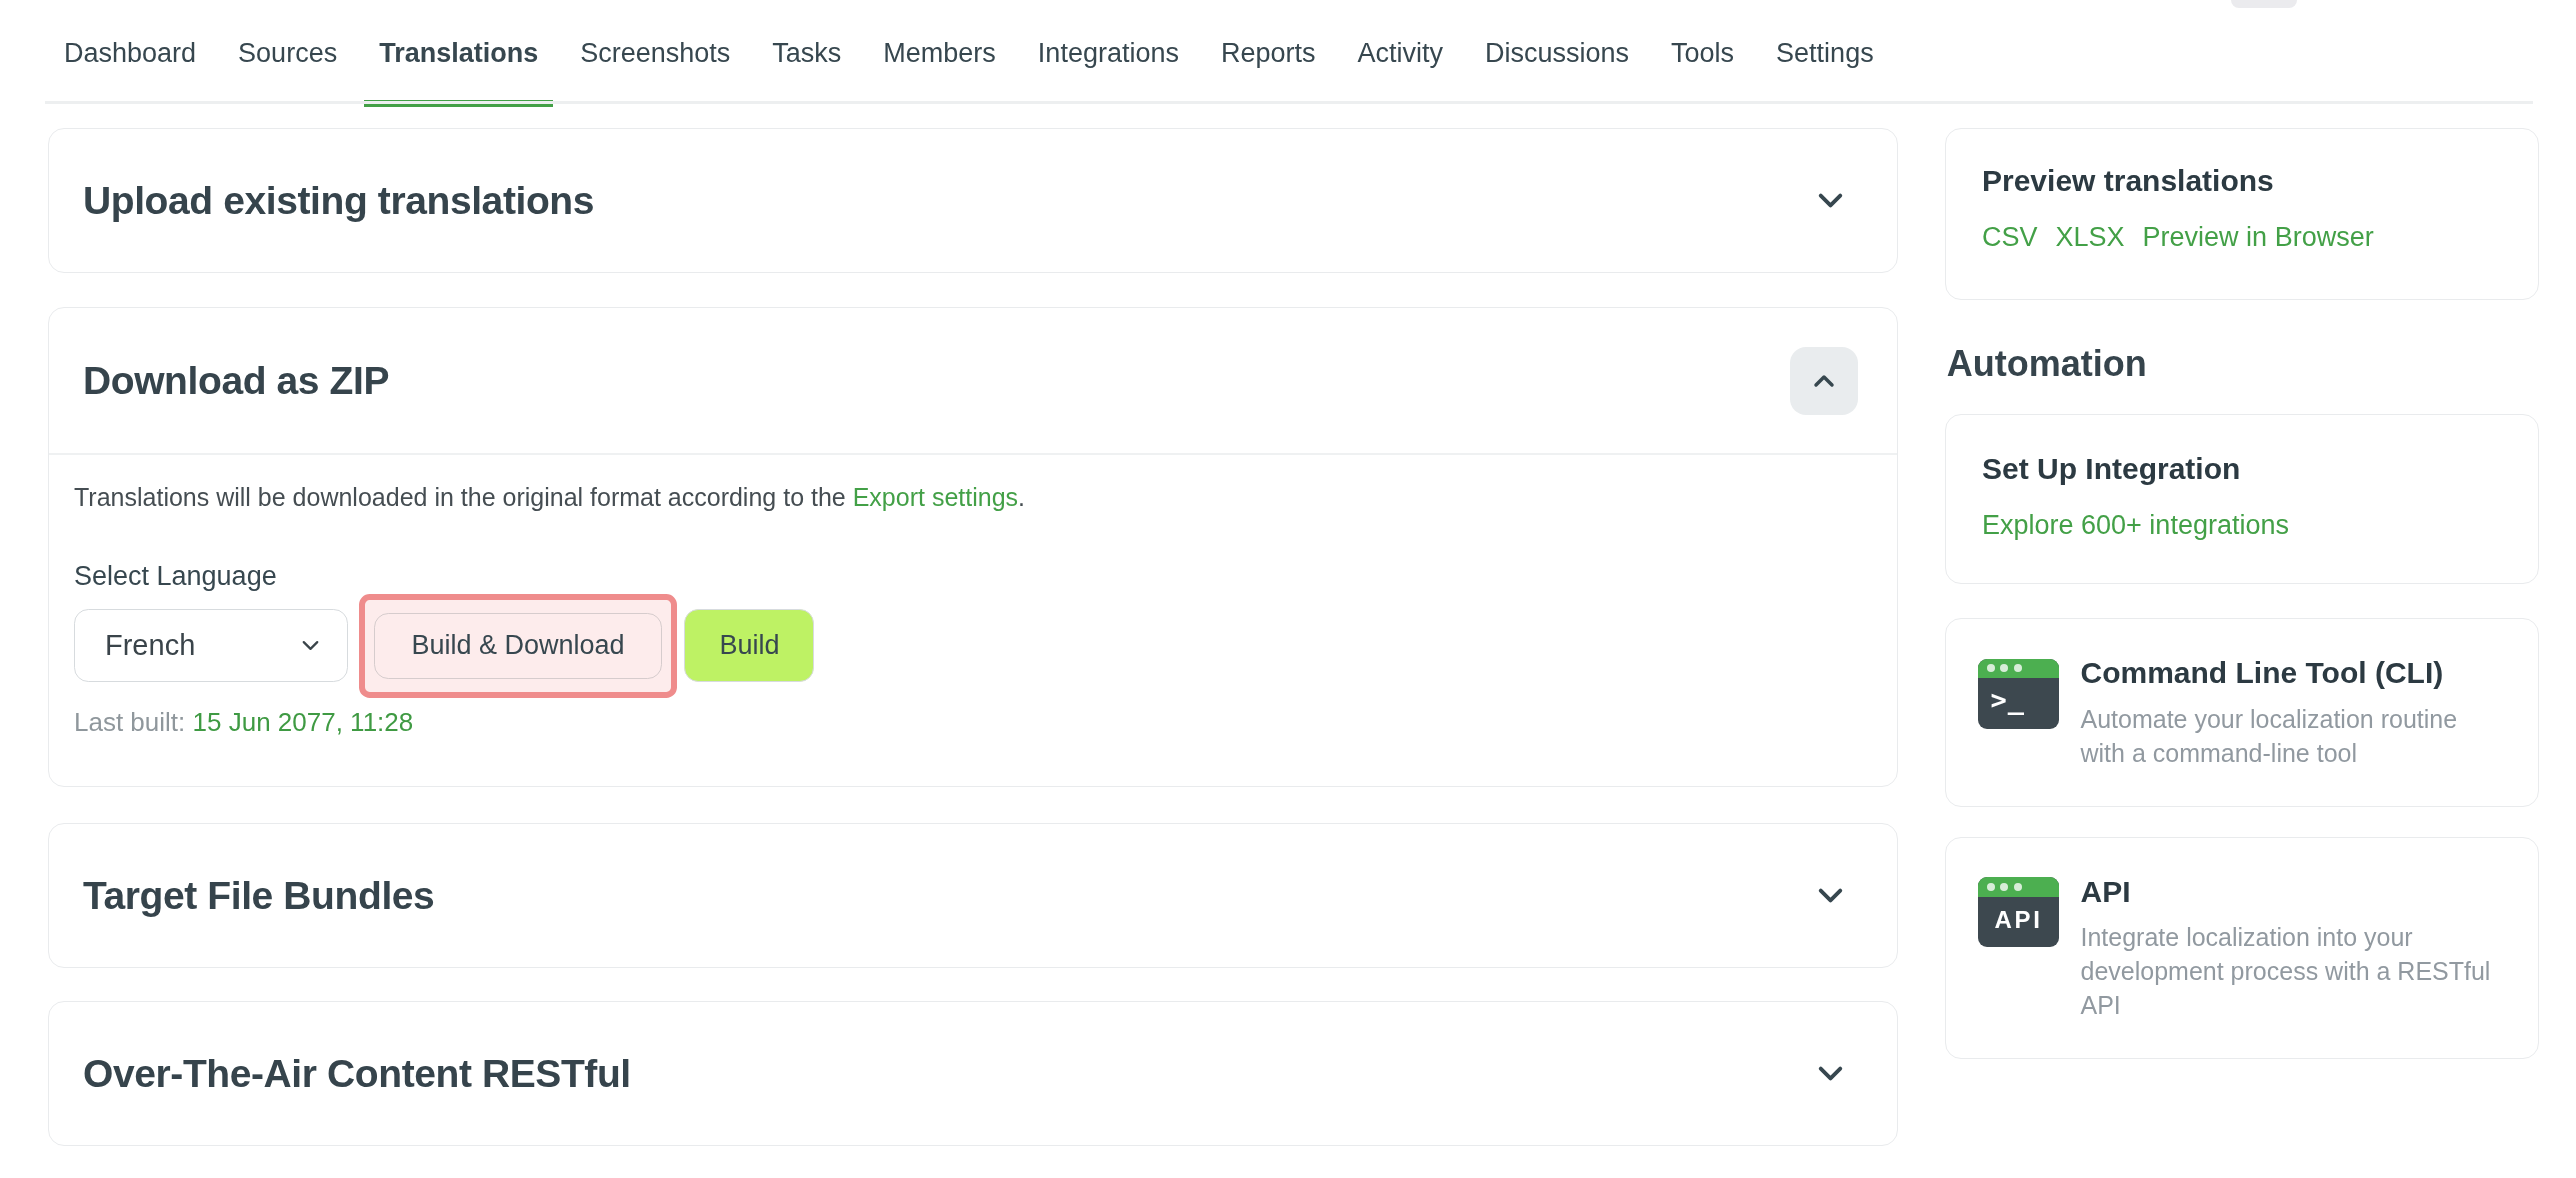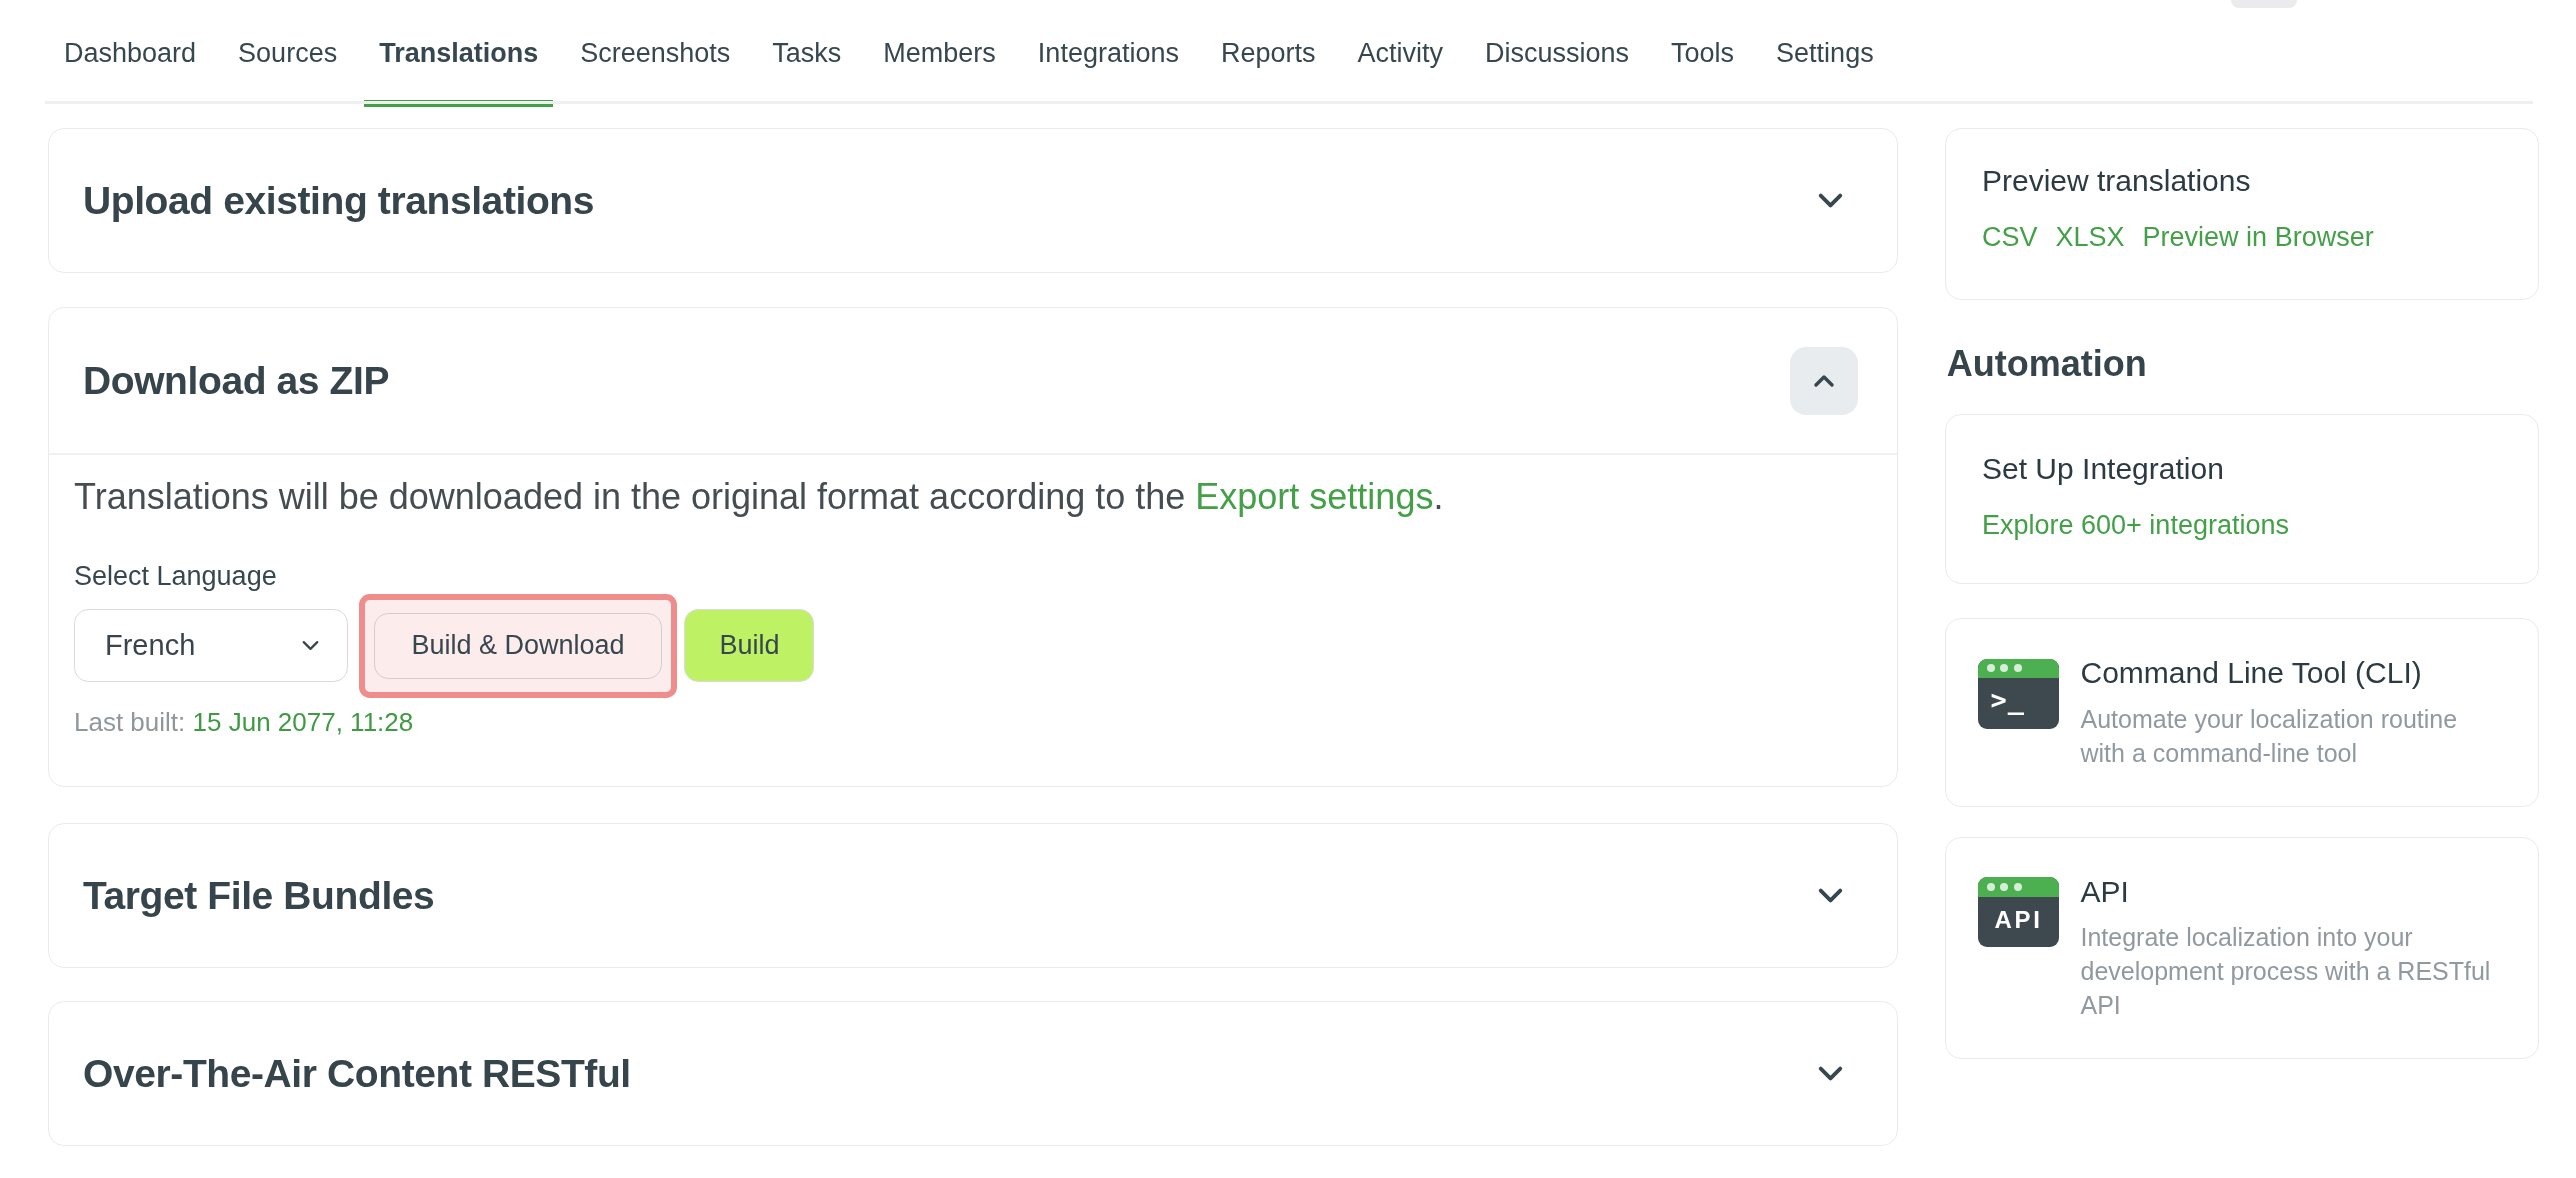--- a/index.html
+++ b/index.html
@@ -41,21 +41,21 @@
   .mb2 { margin-bottom:36px; }
   .mb3 { margin-bottom:33px; }
 
   .header-row { height:145px; display:flex; align-items:center; justify-content:space-between;
                 padding:0 39px 0 34px;gap:8px; }
   .toggle-btn { width:68px; height:68px; background:#e9ecee; border:none; border-radius:16px;
                 display:flex; align-items:center; justify-content:center; cursor:pointer; color:#37474f; }
   .h-divider { height:1.8px; background:#eff1f2; }
 
   .dl-body { padding:0 34px 48px 25px; }
-  .description { margin:25px 0 0 0; font-size:36px; line-height:34px; color:#454d52; }
+  .description { margin:25px 0 0 0; font-size:25px; line-height:34px; color:#454d52; }
   .green-link { color:#43a047; text-decoration:none; cursor:pointer; }
   .select-label { margin-top:47px; font-size:27px; color:#37474f; }
   .controls { margin-top:1.8px; display:flex; align-items:center; }
 
   .select { width:274px; height:73px; border:1.8px solid #d7dbde; border-radius:14.3px; background:#fff;
             display:flex; align-items:center; justify-content:space-between;
             padding:0 23px 0 30px; font-size:29px; color:#3a444a; cursor:pointer; }
 
   .highlight-box { margin-left:10.7px; border:6.3px solid #ef8c8c; background:rgba(240,128,128,0.15);
                    border-radius:10.7px; padding:13.4px 9.8px; }
@@ -65,21 +65,21 @@
   .btn { margin-left:7px; height:73px; padding:0 34px; background:#bef264; border:1.8px solid #d7dbde;
          border-radius:14.3px; font-size:27px; color:#37474f; cursor:pointer;
          font-family:"Liberation Sans",sans-serif; white-space:nowrap; }
 
   .last-built { margin-top:9px; font-size:26px; color:#8f979c; }
   .last-built .date { color:#3f9a43; }
 
   
   .sidebar { position:absolute; left:1945px; top:128px; width:594px; }
   .side-card { background:#fff; border:1.8px solid #e9ebed; border-radius:16px; }
-  .side-title { font-size:30px; font-weight:400; color:#2c3a42; line-height:1.2; }
+  .side-title { font-size:30px; font-weight:700; color:#2c3a42; line-height:1.2; }
   .side-desc { margin-top:10.7px; font-size:25px; line-height:34px; color:#9199a0; }
 
   .preview-card { height:172px; padding:34px 36px; }
   .links-row { margin-top:23px; display:flex; gap:18px; font-size:27px; }
   .links-row a { color:#43a047; text-decoration:none; cursor:pointer; white-space:nowrap; }
 
   .automation-heading { margin:43px 0 0 1.8px; font-size:36px; font-weight:700; color:#36444c; }
 
   .integration-card { margin-top:29px; height:170px; padding:36px 36px; }
 

